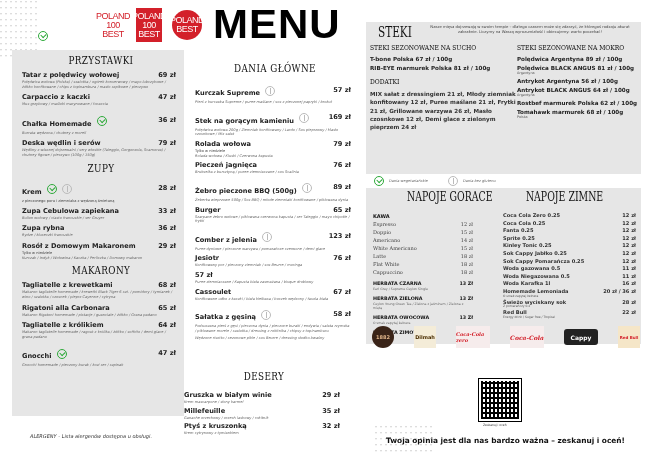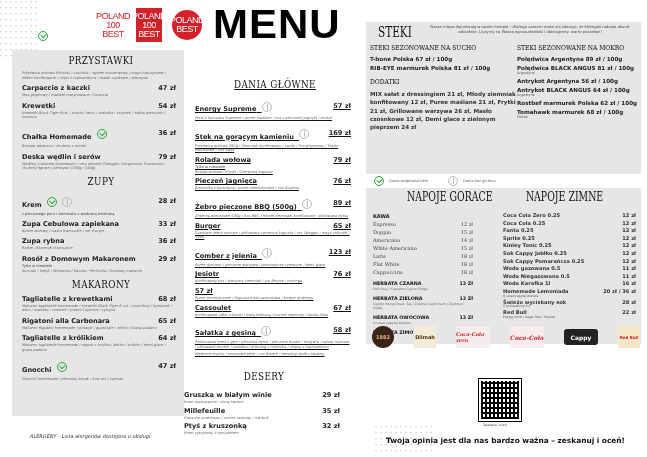--- a/index.html
+++ b/index.html
@@ -42,21 +42,21 @@
   .item-desc { font-size: 3.6px; font-style: italic; color: #666; line-height: 4.6px; margin-top: 1px; }
   .item-note { font-size: 3.6px; color: #444; margin-top: 1px; }
 
   
   .col-left { position: absolute; left: 22px; top: 52px; width: 158px; }
   .col-left .sec-title { margin: 2px 0 4px; }
   .col-left .item { margin-bottom: 4px; }
   .allergy { position: absolute; left: 30px; top: 433px; font-size: 5px; font-style: italic; color: #333; }
 
   
-  .col-mid { position: absolute; left: 195px; top: 78px; width: 160px; text-decoration: underline; }
+  .col-mid { position: absolute; left: 195px; top: 62px; width: 160px; }
   .col-mid .sec-title { margin-bottom: 5px; }
   .col-mid .item { margin-bottom: 3px; }
   .desery { position: absolute; left: 184px; top: 370px; width: 160px; }
   .desery .sec-title { margin-bottom: 8px; }
   .desery .item { margin-bottom: 2px; }
 
   
   .steki-title { position: absolute; left: 378px; top: 24px; font-family: "DejaVu Serif", serif; font-size: 14px; transform: scaleX(0.75); transform-origin: left; }
   .steki-note { position: absolute; left: 420px; top: 24px; width: 220px; font-size: 3.8px; text-align: center; color: #444; line-height: 5px; }
   .steki-col { position: absolute; top: 43px; width: 130px; }
@@ -124,38 +124,35 @@
     <span class="big">BEST</span>
   </div>
 </div>
 <div class="menu-title">MENU</div>
 <span class="leaf-icon hdr-leaf"></span>
 
 <div class="panel panel-left"></div>
 <div class="col-left">
   <div class="sec-title">PRZYSTAWKI</div>
   <div class="item">
+    <div class="item-row">
+        <span class="item-name">Tatar z polędwicy wołowej</span>
+        <span class="item-price">69 zł</span>
+      </div>
     <div class="item-desc">Polędwica wołowa (Polska) / szalotka / ogórek konserwowy / mayo lubczykowe / żółtko konfitowane / chips z topinambura / masło szpikowe / pieczywo</div>
   </div>
   <div class="item">
     <div class="item-row">
         <span class="item-name">Carpaccio z kaczki</span>
         <span class="item-price">47 zł</span>
       </div>
     <div class="item-desc">Mus grzybowy / maśloki marynowane / focaccia</div>
   </div>
   <div class="item">
     <div class="item-row">
-        <span class="item-name">Krewetki</span>
-        <span class="item-price">54 zł</span>
-      </div>
-    <div class="item-desc">Krewetki Black Tiger 6szt. / masło / wino / szalotka / czosnek / natka pietruszki / focaccia</div>
-  </div>
-  <div class="item">
-    <div class="item-row">
         <span><span class="item-name">Chałka Homemade</span> <span class="leaf-icon"></span></span>
         <span class="item-price">36 zł</span>
       </div>
     <div class="item-desc">Burrata wędzona / chutney z moreli</div>
   </div>
   <div class="item">
     <div class="item-row">
         <span class="item-name">Deska wędlin i serów</span>
         <span class="item-price">79 zł</span>
       </div>
@@ -222,21 +219,21 @@
       </div>
     <div class="item-desc">Gnocchi homemade / pieczony burak / kozi ser / szpinak</div>
   </div>
 </div>
 <div class="allergy">ALERGENY - Lista alergenów dostępna u obsługi.</div>
 
 <div class="col-mid">
   <div class="sec-title">DANIA GŁÓWNE</div>
   <div class="item">
     <div class="item-row">
-        <span><span class="item-name">Energy Supreme</span> <span class="gf-icon"></span></span>
+        <span><span class="item-name">Kurczak Supreme</span> <span class="gf-icon"></span></span>
         <span class="item-price">57 zł</span>
       </div>
     <div class="item-desc">Pierś z kurczaka Supreme / puree maślane / sos z pieczonej papryki / brokuł</div>
   </div>
   <div class="item">
     <div class="item-row">
         <span><span class="item-name">Stek na gorącym kamieniu</span> <span class="gf-icon"></span></span>
         <span class="item-price">169 zł</span>
       </div>
     <div class="item-desc">Polędwica wołowa 200g / Ziemniak konfitowany / Lardo / Sos pieprzowy / Masło czosnkowe / Mix sałat</div>

